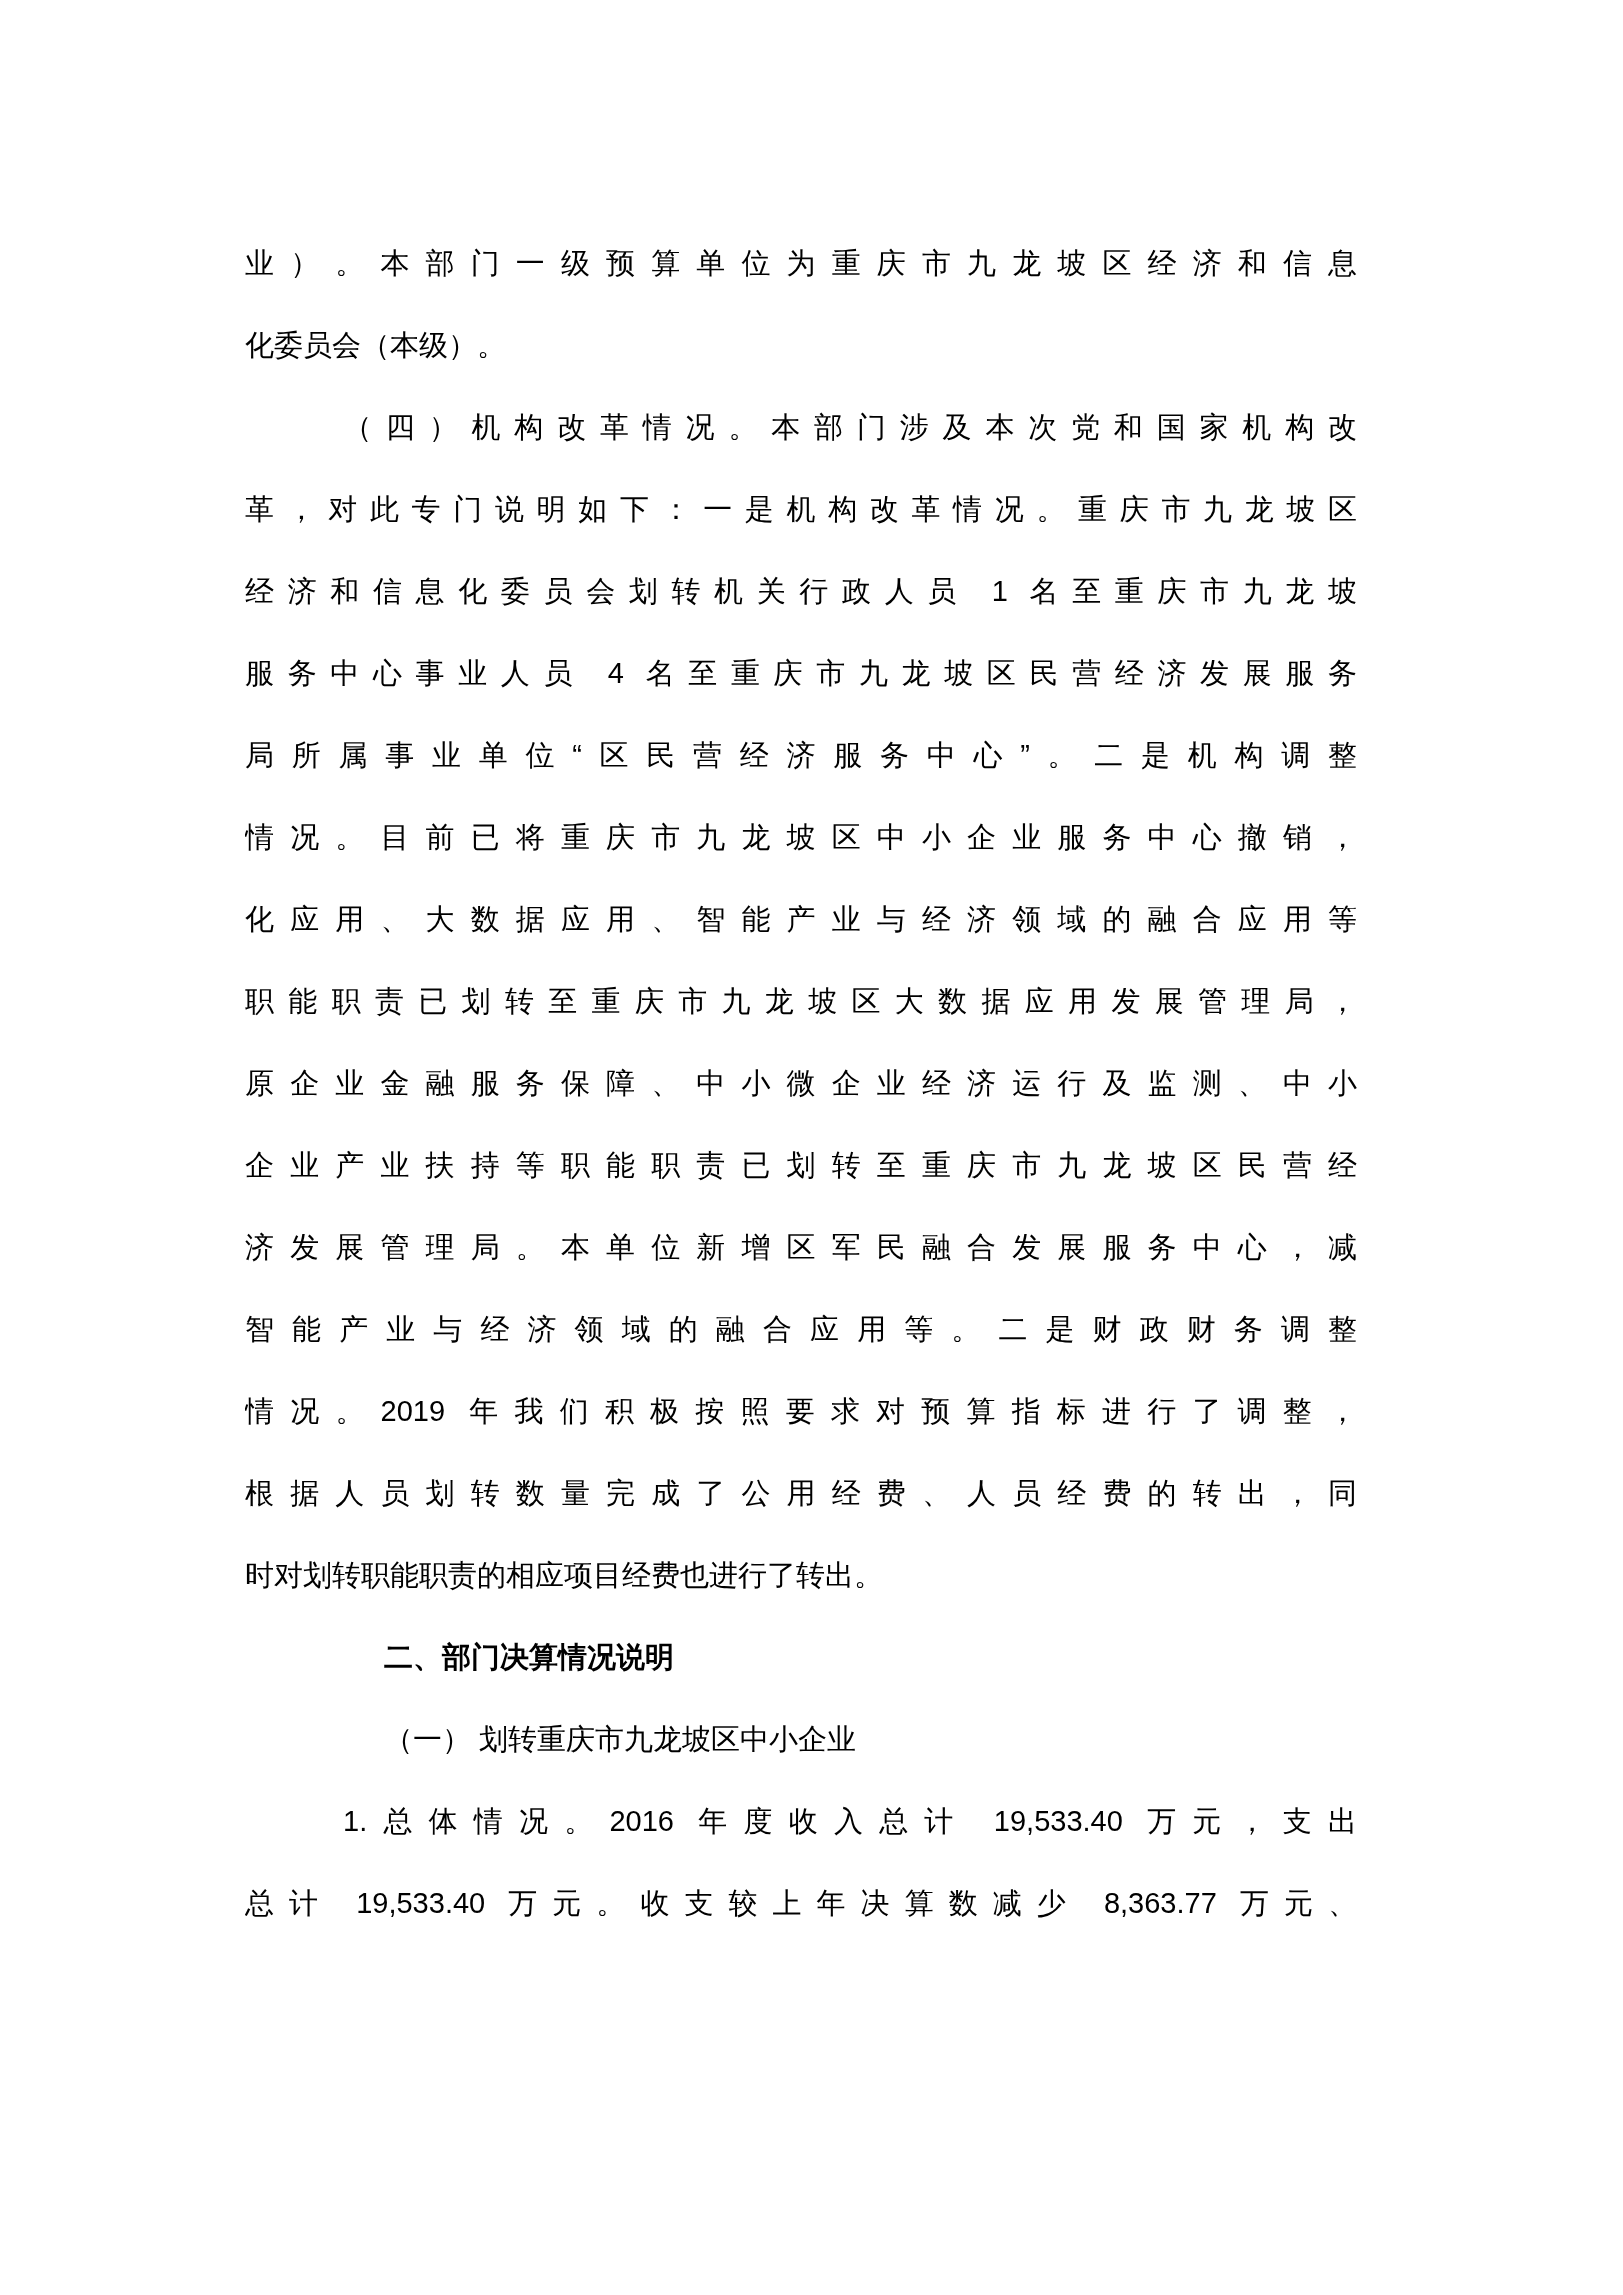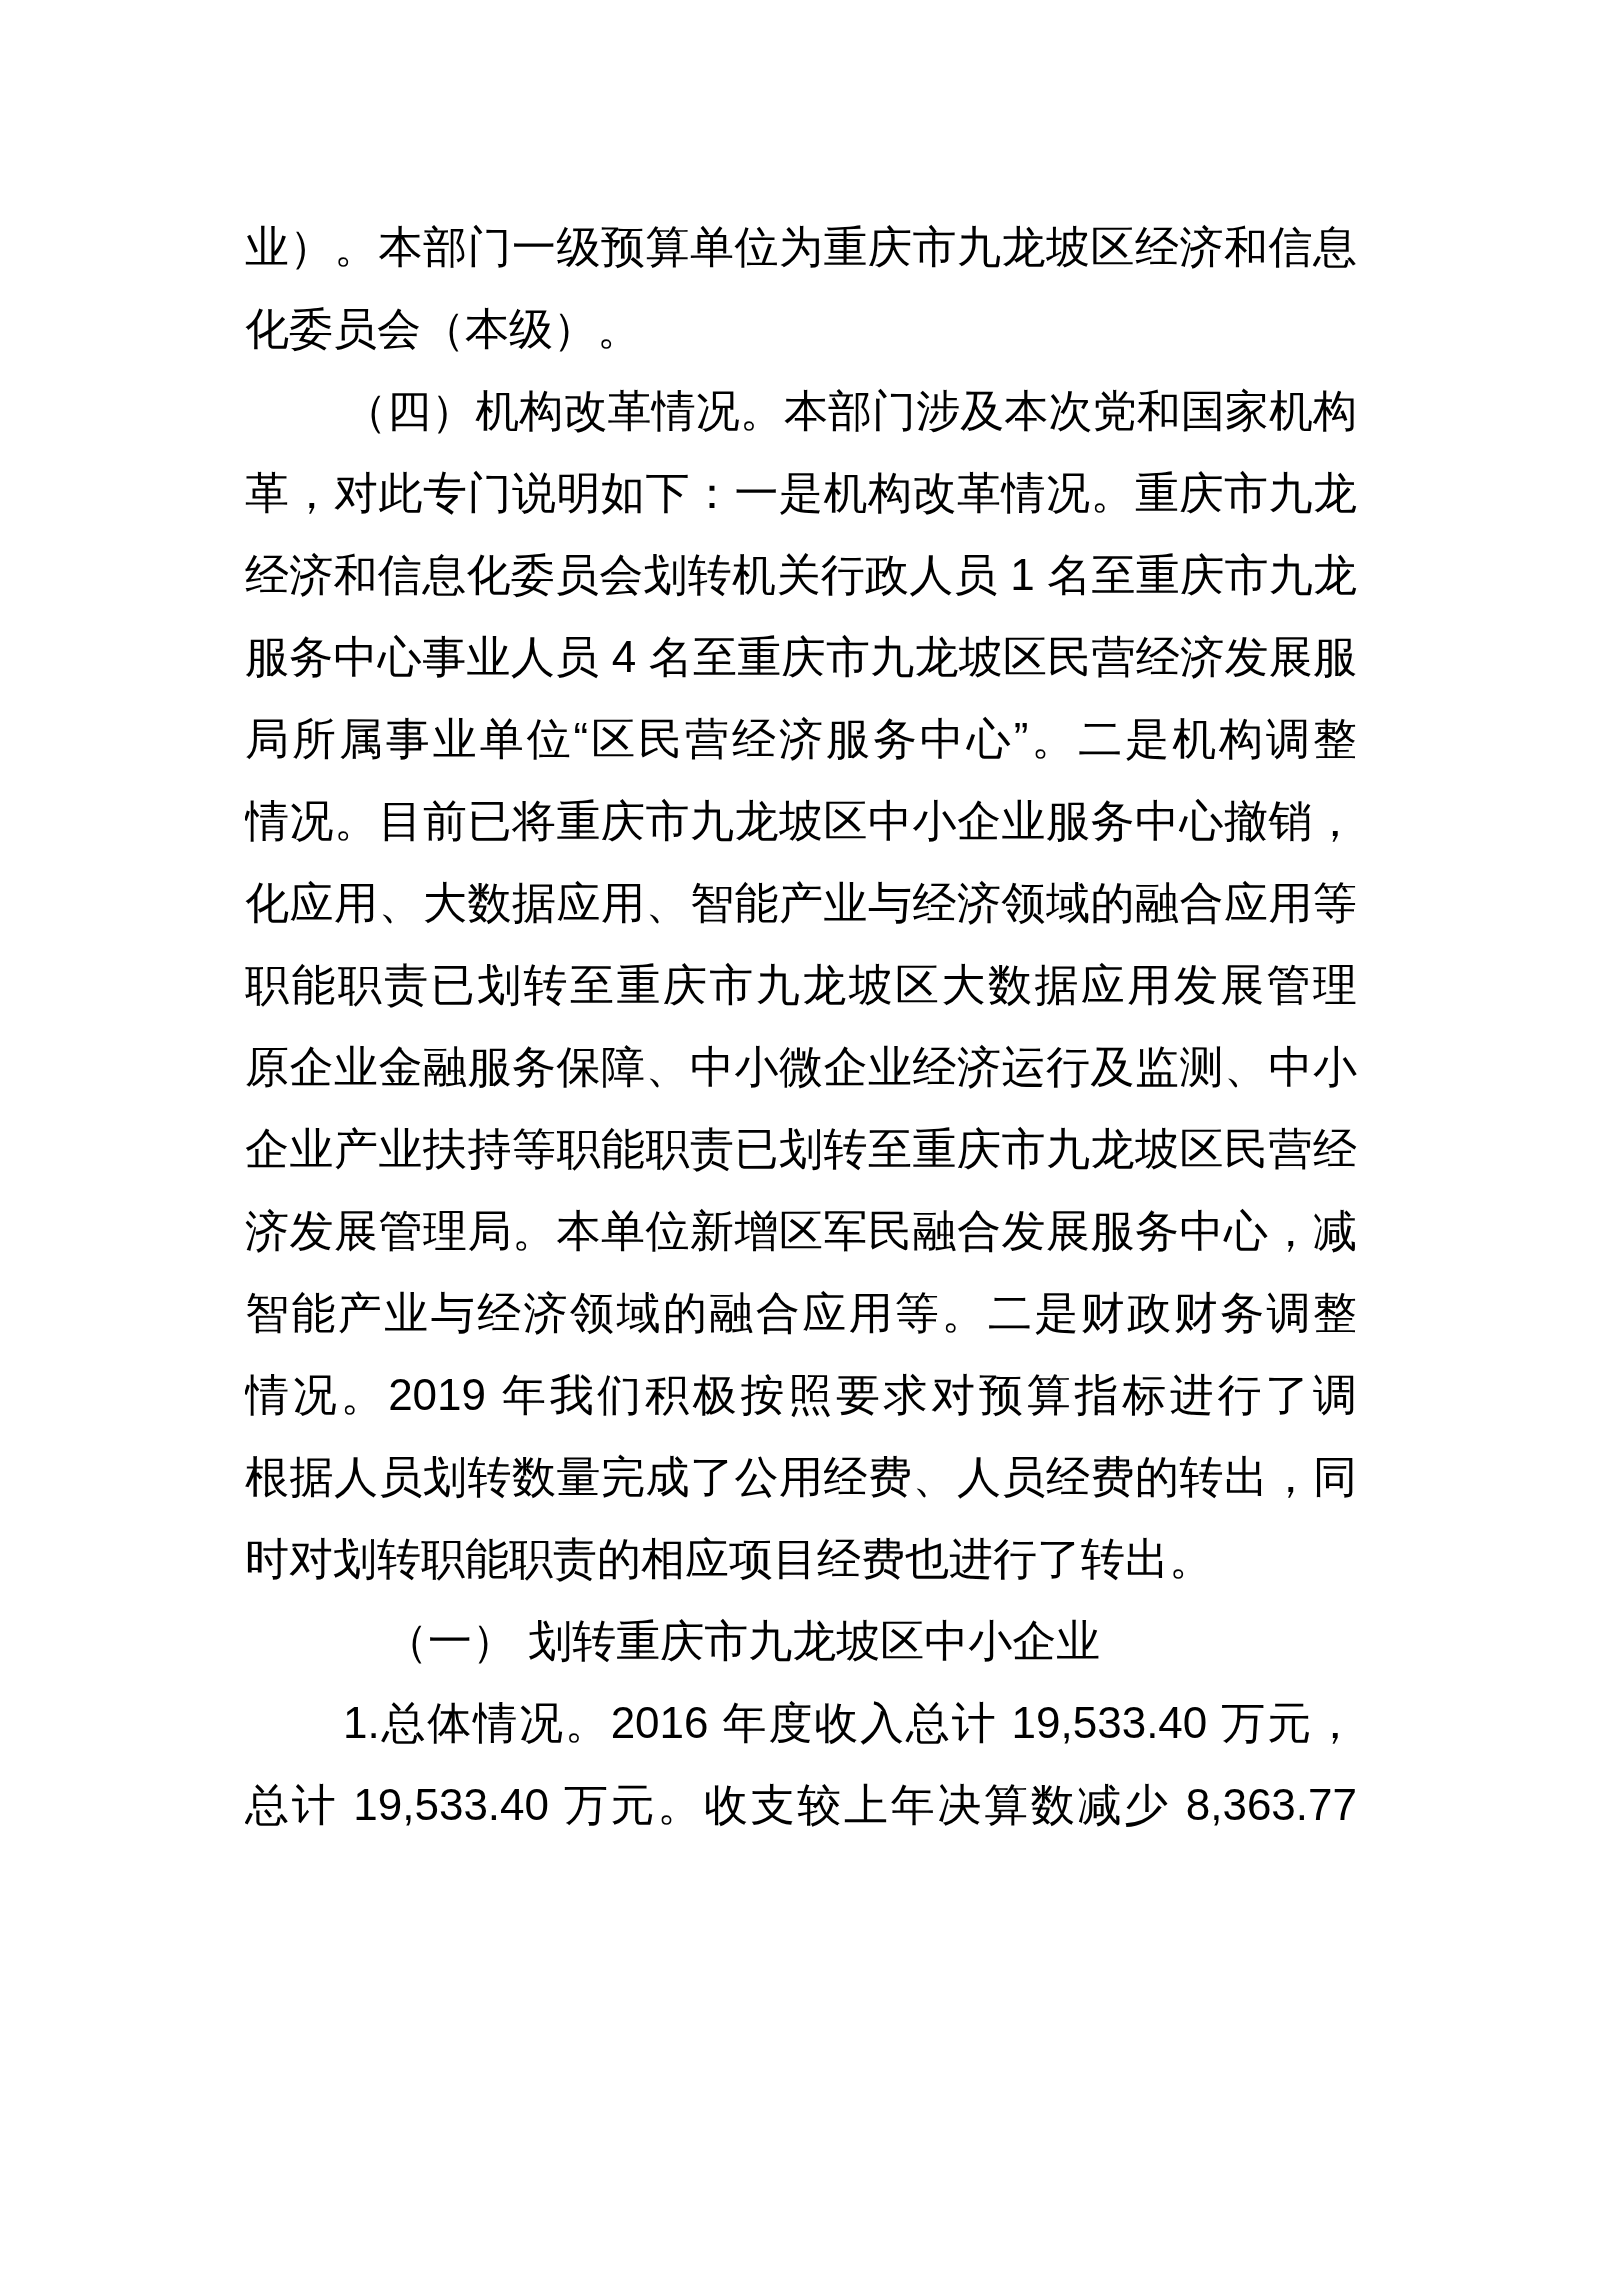--- a/index.html
+++ b/index.html
@@ -12,23 +12,23 @@
     width: 1623px;
     height: 2295px;
     background: #ffffff;
     color: #000000;
     font-family: "Liberation Sans", sans-serif;
     overflow: hidden;
   }
   .content {
     position: absolute;
     left: 245px;
-    top: 206px;
+    top: 222px;
     width: 1112px;
-    font-size: 44px;
+    font-size: 29px;
     line-height: 82px;
   }
   .ln {
     margin: 0;
     padding: 0;
     height: 82px;
     overflow: hidden;
     white-space: pre-wrap;
   }
   
@@ -59,18 +59,19 @@
     <p class="ln j">情况。目前已将重庆市九龙坡区中小企业服务中心撤销，</p>
     <p class="ln j">化应用、大数据应用、智能产业与经济领域的融合应用等</p>
     <p class="ln j">职能职责已划转至重庆市九龙坡区大数据应用发展管理局，</p>
     <p class="ln j">原企业金融服务保障、中小微企业经济运行及监测、中小</p>
     <p class="ln j">企业产业扶持等职能职责已划转至重庆市九龙坡区民营经</p>
     <p class="ln j">济发展管理局。本单位新增区军民融合发展服务中心，减</p>
     <p class="ln j">智能产业与经济领域的融合应用等。二是财政财务调整</p>
     <p class="ln j">情况。2019 年我们积极按照要求对预算指标进行了调整，</p>
     <p class="ln j">根据人员划转数量完成了公用经费、人员经费的转出，同</p>
     <p class="ln">时对划转职能职责的相应项目经费也进行了转出。</p>
+    <p class="ln hd i3">二、部门决算情况说明</p>
     <p class="ln i3">（一） 划转重庆市九龙坡区中小企业</p>
     <p class="ln j i2">1.总体情况。2016 年度收入总计 19,533.40 万元，支出</p>
     <p class="ln j">总计 19,533.40 万元。收支较上年决算数减少 8,363.77 万元、</p>
   </main>
 </div>
 
 
 </body></html>

